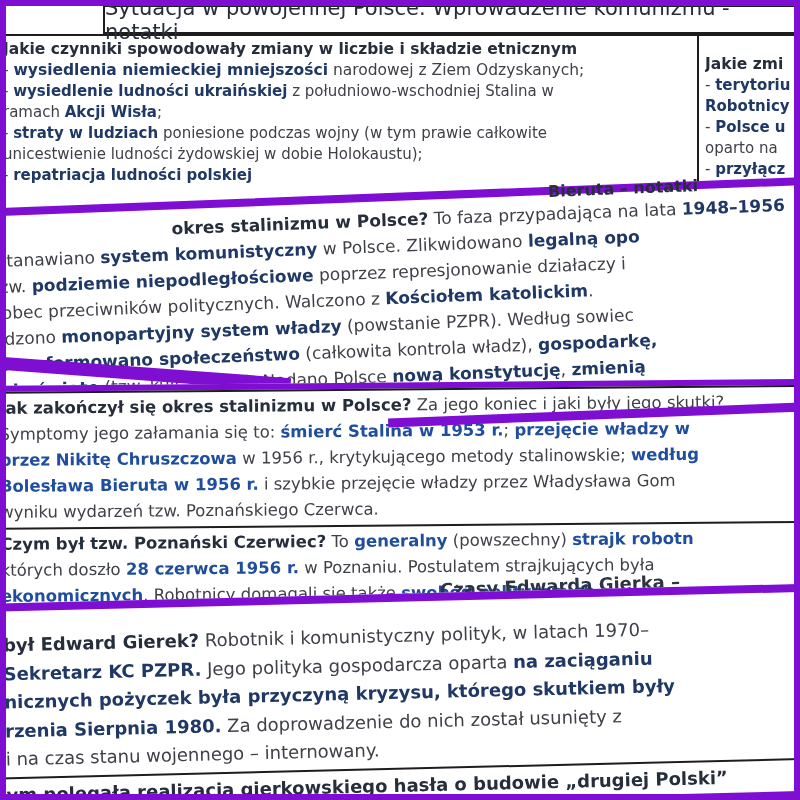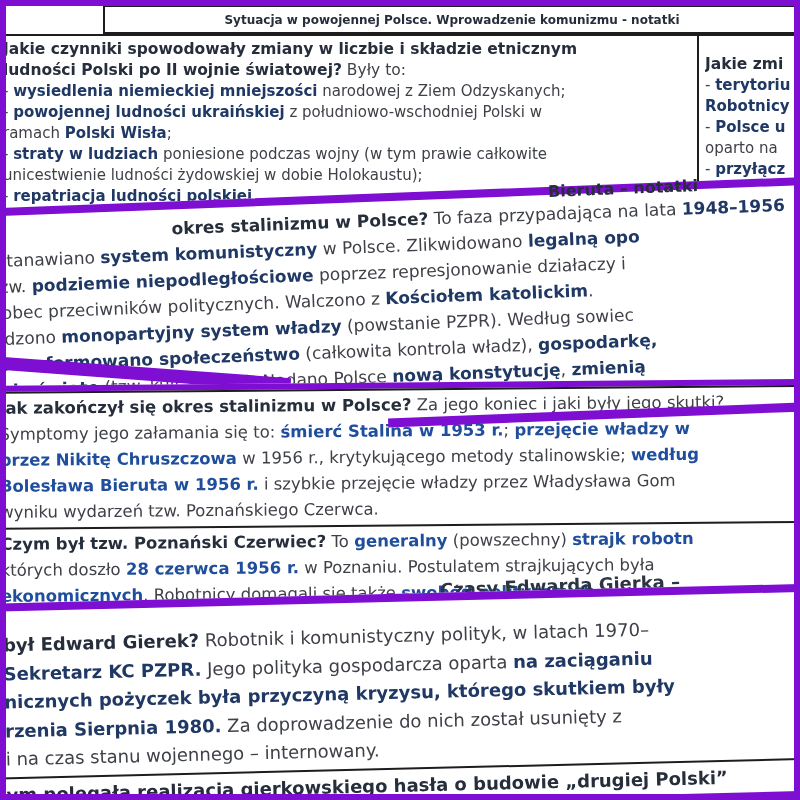--- a/index.html
+++ b/index.html
@@ -21,21 +21,21 @@
   .s-b{color:var(--navy);font-weight:bold;}
   .s-u{color:var(--blue);font-weight:bold;}
   .s-h{color:var(--head);font-weight:bold;}
   .tline{white-space:nowrap;overflow:hidden;}
 
   
   #card1{left:-6px;top:0;width:812px;height:242px;border:5px solid var(--purple);z-index:10;}
   #card1 .titlebox{
     margin-left:104px;height:25px;border:2px solid var(--line);
     display:flex;align-items:center;justify-content:center;
-    font-weight:bold;font-size:12px;color:var(--head);
+    font-weight:normal;font-size:21px;color:var(--head);
   }
   #card1 .row{display:flex;border-top:2px solid var(--line);height:210px;}
   #card1 .cell-l{width:688px;padding:3px 6px 0 4px;font-size:15px;line-height:21px;}
   #card1 .cell-r{flex:1;border-left:2px solid var(--line);padding:18px 0 0 6px;font-size:15px;line-height:21px;}
   #card1 .cell-l .tline:nth-child(-n+2),#card1 .cell-r .tline:first-child{font-size:15.5px;}
 
   
   #card2{
     left:-90px;top:176px;width:922px;height:242px;
     border:8px solid var(--purple);
@@ -76,24 +76,23 @@
   #frame{position:absolute;inset:0;border:6px solid var(--purple);z-index:100;box-sizing:border-box;}
 </style>
 </head>
 <body>
 
 <div class="card" id="card1">
   <div class="titlebox">Sytuacja w powojennej Polsce. Wprowadzenie komunizmu - notatki</div>
   <div class="row">
     <div class="cell-l">
         <div class="tline"><span class="s-h">Jakie czynniki spowodowały zmiany w liczbie i składzie etnicznym</span></div>
-        <div class="tline"><span class="s-h">ludności Polski po II wojnie światowej?</span><span class="s-n"> Były to:</span></div>
         <div class="tline"><span class="s-n">- </span><span class="s-b">wysiedlenia niemieckiej mniejszości</span><span class="s-n"> narodowej z Ziem Odzyskanych;</span></div>
-        <div class="tline"><span class="s-n">- </span><span class="s-b">powojennej ludności ukraińskiej</span><span class="s-n"> z południowo-wschodniej Polski w</span></div>
-        <div class="tline"><span class="s-n">ramach </span><span class="s-b">Polski Wisła</span><span class="s-n">;</span></div>
+        <div class="tline"><span class="s-n">- </span><span class="s-b">wysiedlenie ludności ukraińskiej</span><span class="s-n"> z południowo-wschodniej Stalina w</span></div>
+        <div class="tline"><span class="s-n">ramach </span><span class="s-b">Akcji Wisła</span><span class="s-n">;</span></div>
         <div class="tline"><span class="s-n">- </span><span class="s-b">straty w ludziach</span><span class="s-n"> poniesione podczas wojny (w tym prawie całkowite</span></div>
         <div class="tline"><span class="s-n">unicestwienie ludności żydowskiej w dobie Holokaustu);</span></div>
         <div class="tline"><span class="s-n">- </span><span class="s-b">repatriacja ludności polskiej</span></div>
       </div>
     <div class="cell-r">
         <div class="tline"><span class="s-h">Jakie zmi</span></div>
         <div class="tline"><span class="s-n">- </span><span class="s-b">terytoriu</span></div>
         <div class="tline"><span class="s-b">Robotnicy</span></div>
         <div class="tline"><span class="s-n">- </span><span class="s-b">Polsce u</span></div>
         <div class="tline"><span class="s-n">oparto na</span></div>

